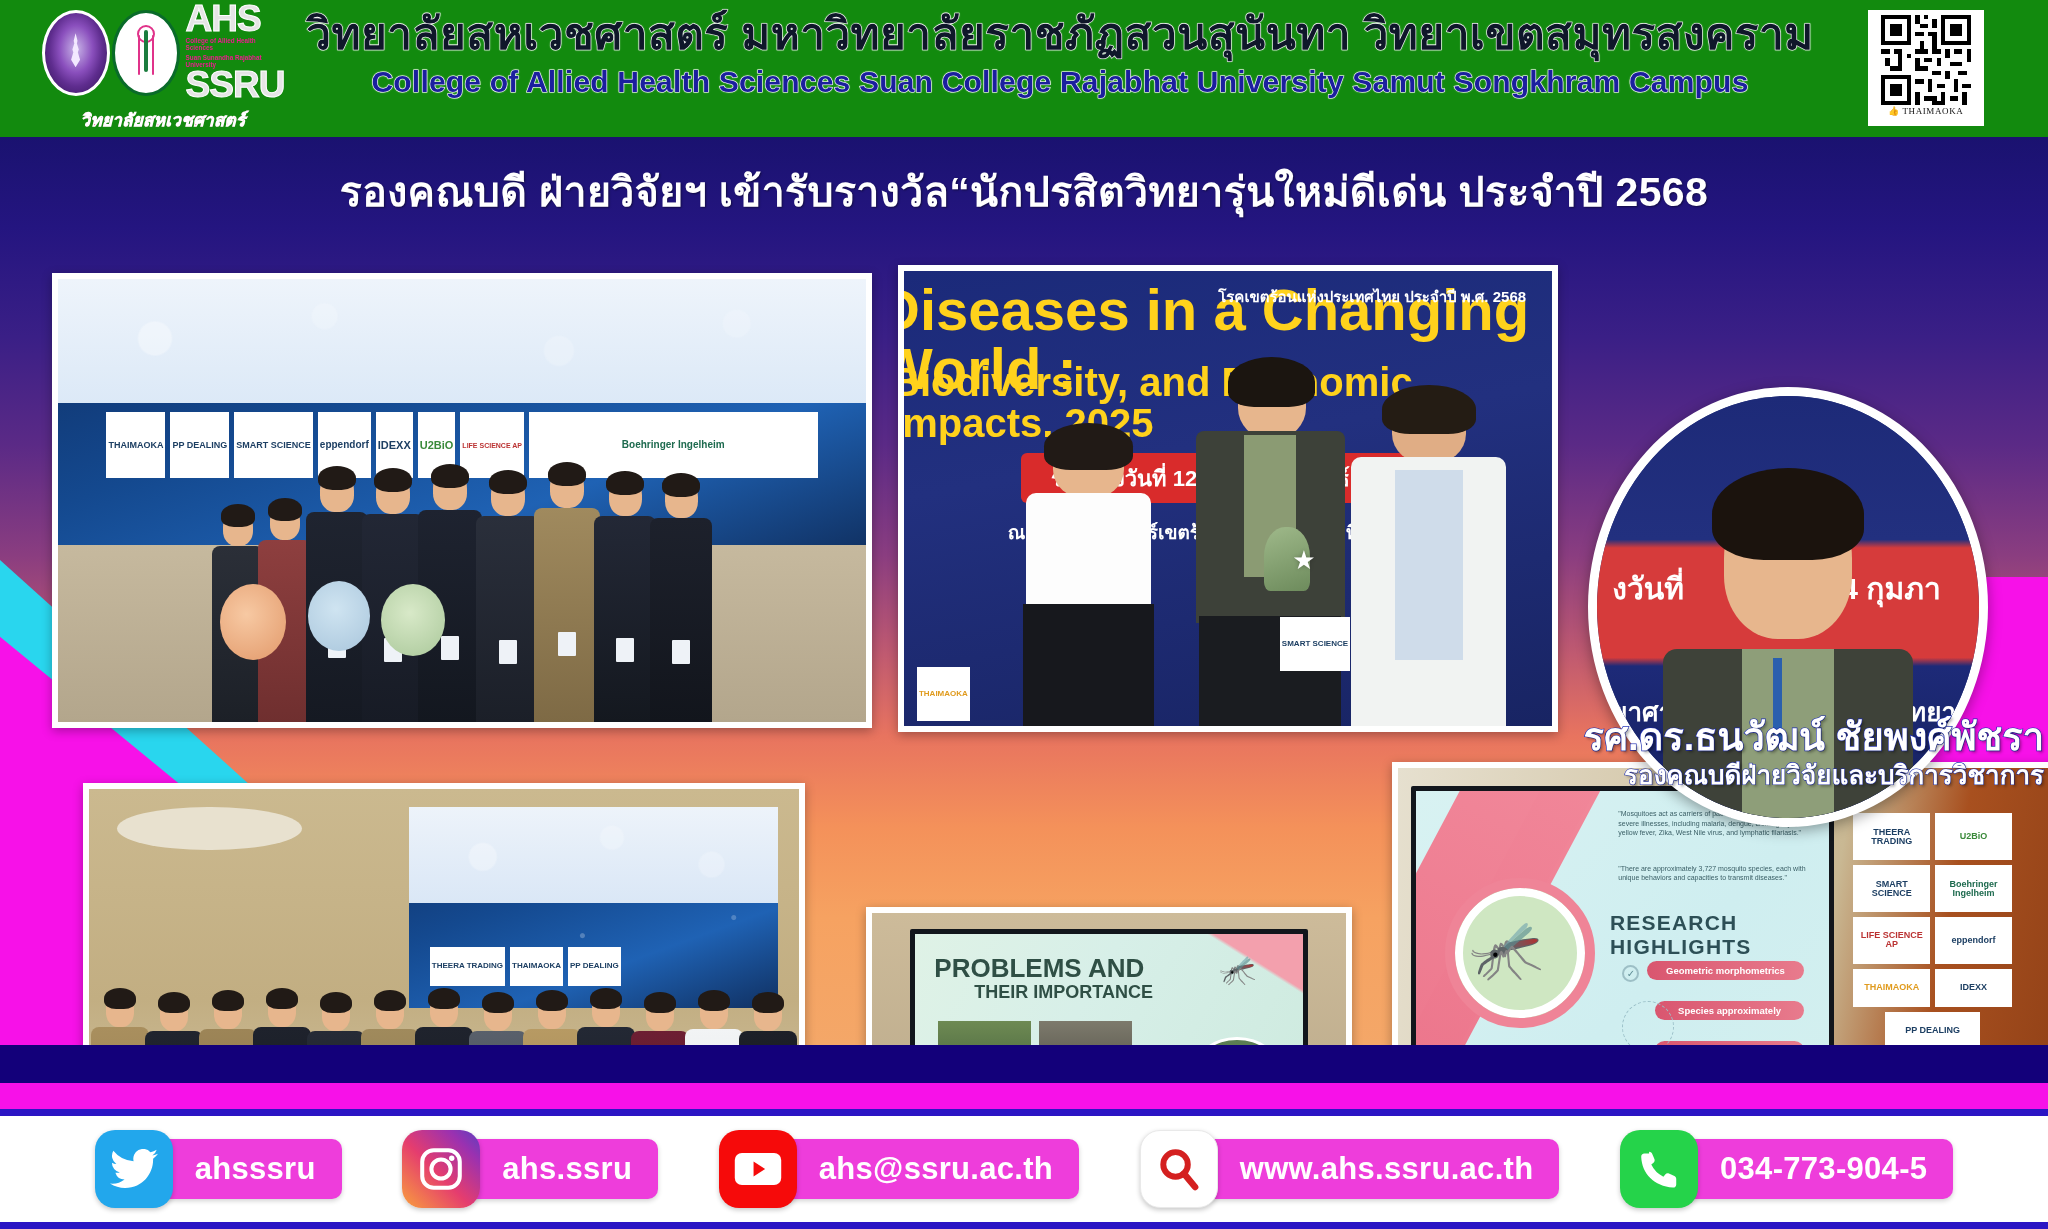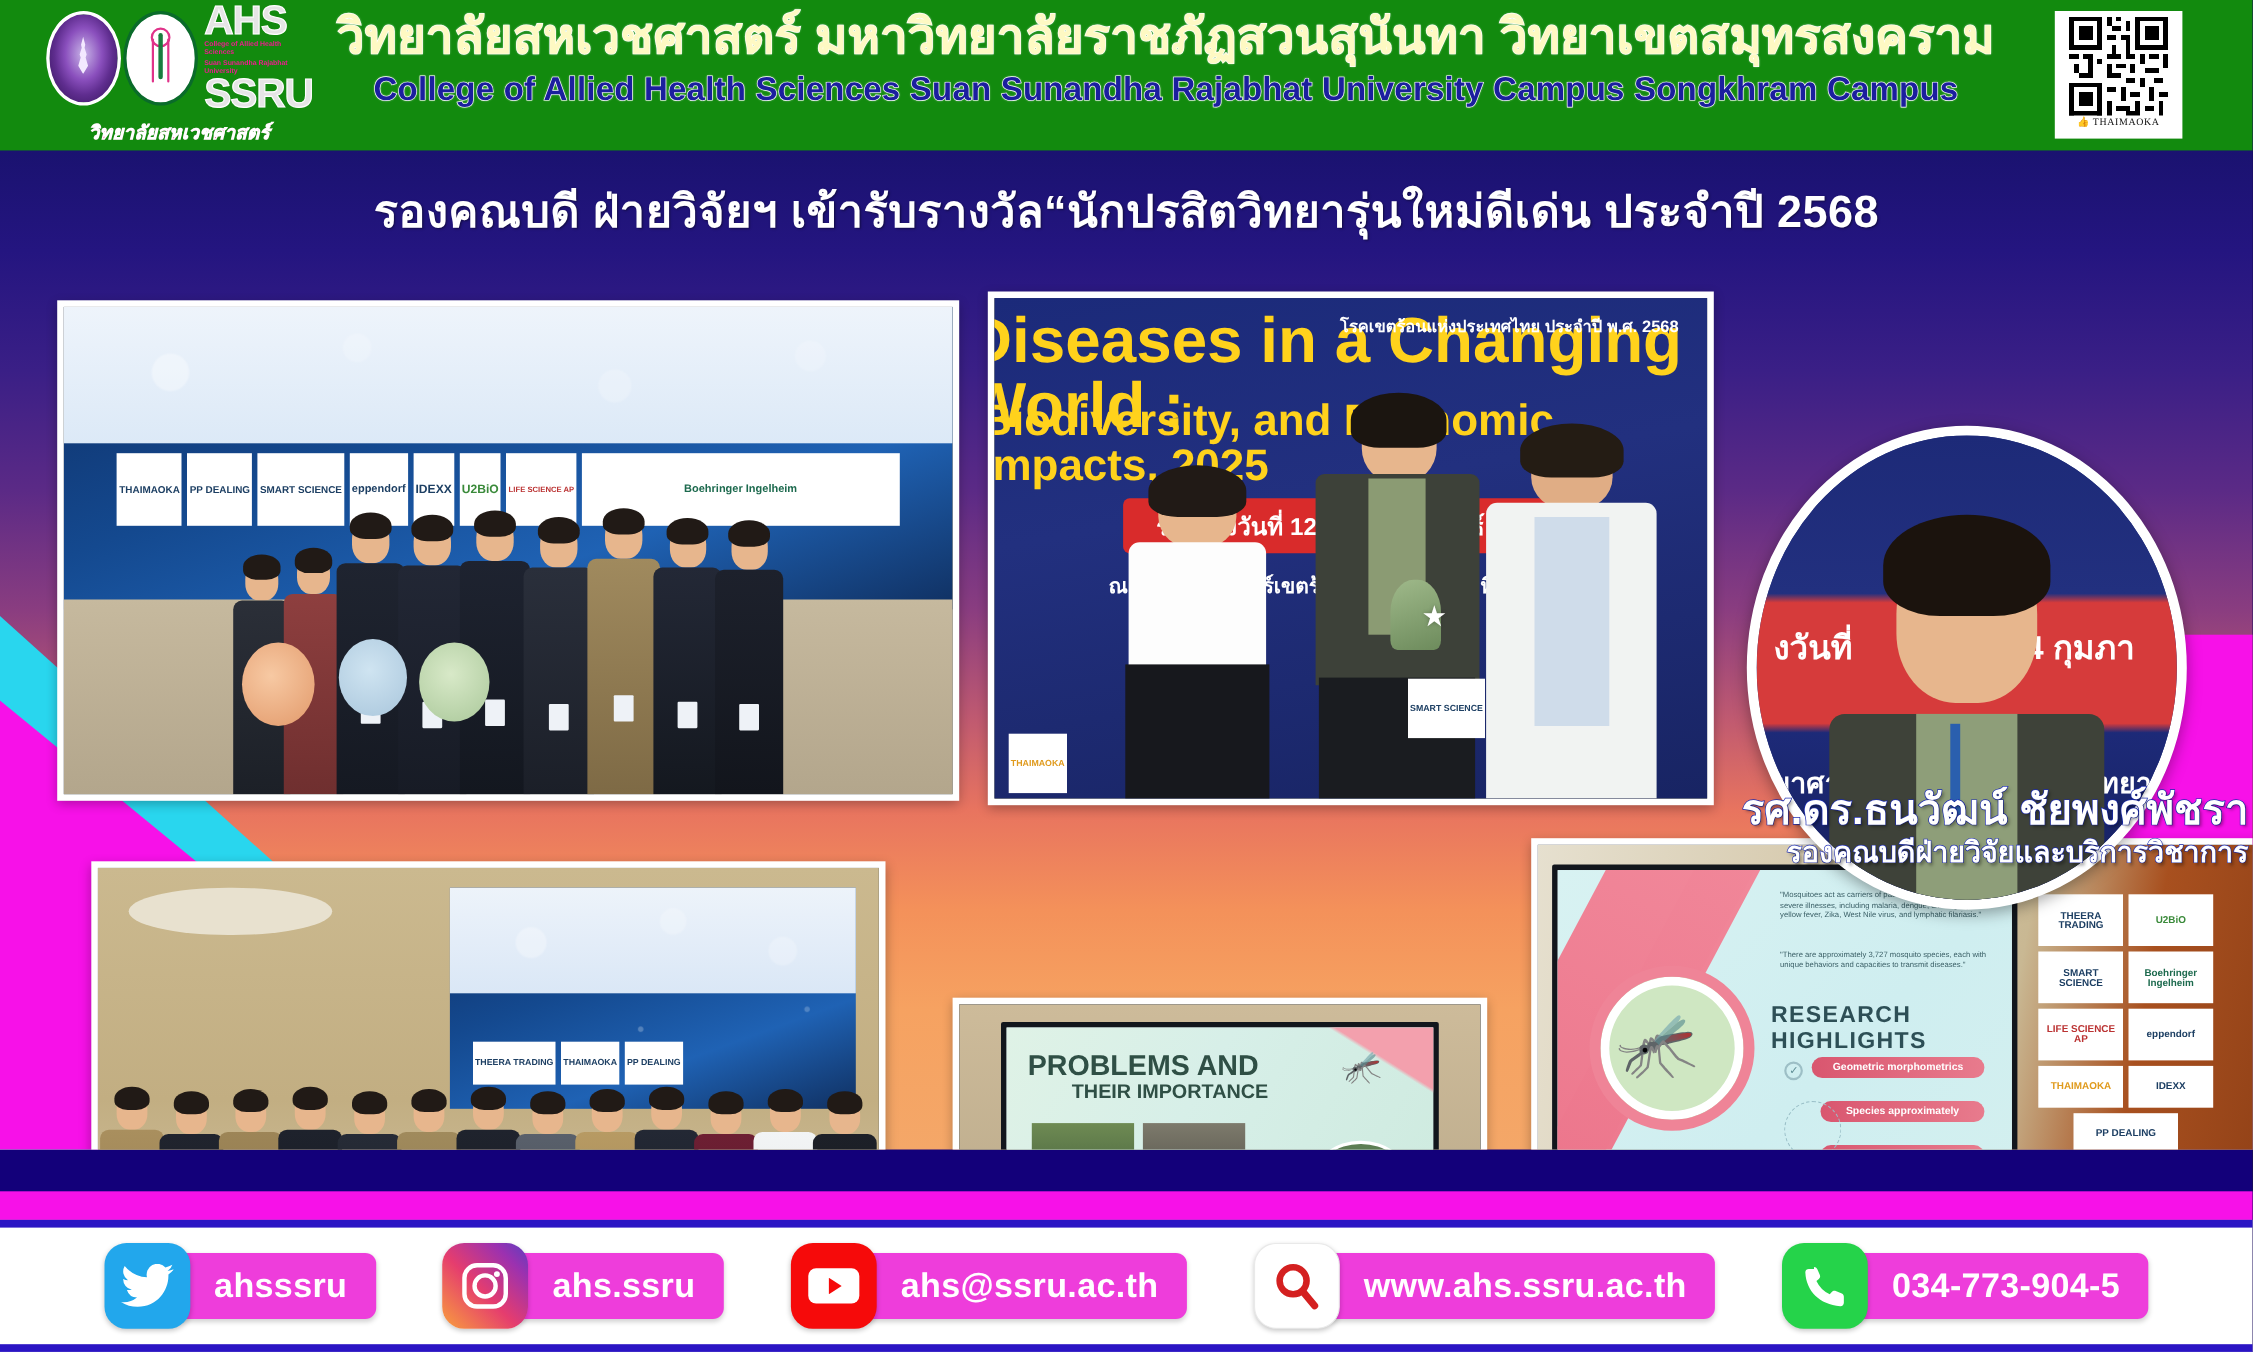--- a/index.html
+++ b/index.html
@@ -49,21 +49,21 @@
   .ahs-mark .tiny{font-size:6.3px;color:#ec1c8e;font-weight:bold;line-height:1.18;margin:1px 0;}
   .logo-thai{
     font-size:17px;color:#ec1c8e;font-weight:bold;font-style:italic;
     -webkit-text-stroke:0.7px #fff;margin-top:4px;letter-spacing:.3px;
   }
 
   .header-titles{
     position:absolute;left:300px;top:6px;width:1520px;text-align:center;
   }
   .h-thai{
-    font-size:44px;font-weight:bold;color:#fef9c3;line-height:1.28;
+    font-size:44px;font-weight:bold;color:#0f172a;line-height:1.28;
     -webkit-text-stroke:1.1px #ffffff;paint-order:stroke fill;
     text-shadow:0 0 2px #fff;letter-spacing:.5px;
   }
   .h-eng{
     font-size:30px;font-weight:bold;color:#1b1f9e;line-height:1.2;margin-top:2px;
     -webkit-text-stroke:1.1px #ffffff;paint-order:stroke fill;
     text-shadow:0 0 2px #fff;letter-spacing:.2px;
   }
   .qr-box{
     position:absolute;right:64px;top:10px;width:116px;height:116px;background:#fff;
@@ -260,21 +260,21 @@
           <span class="tiny">College of Allied Health Sciences</span>
           <span class="tiny">Suan Sunandha Rajabhat University</span>
           <span class="big">SSRU</span>
         </div>
       </div>
       <div class="logo-thai">วิทยาลัยสหเวชศาสตร์</div>
     </div>
 
     <div class="header-titles">
       <div class="h-thai">วิทยาลัยสหเวชศาสตร์ มหาวิทยาลัยราชภัฏสวนสุนันทา วิทยาเขตสมุทรสงคราม</div>
-      <div class="h-eng">College of Allied Health Sciences Suan Sunandha Rajabhat University Campus Songkhram Campus</div>
+      <div class="h-eng">College of Allied Health Sciences Suan College Rajabhat University Samut Songkhram Campus</div>
     </div>
 
     <div class="qr-box">
       <svg class="qr-img" viewBox="0 0 21 21" shape-rendering="crispEdges">
         <rect width="21" height="21" fill="#fff"></rect>
         <g fill="#000">
           <rect x="0" y="0" width="7" height="1"></rect>
             <rect x="0" y="6" width="7" height="1"></rect>
           <rect x="0" y="0" width="1" height="7"></rect>
             <rect x="6" y="0" width="1" height="7"></rect>

